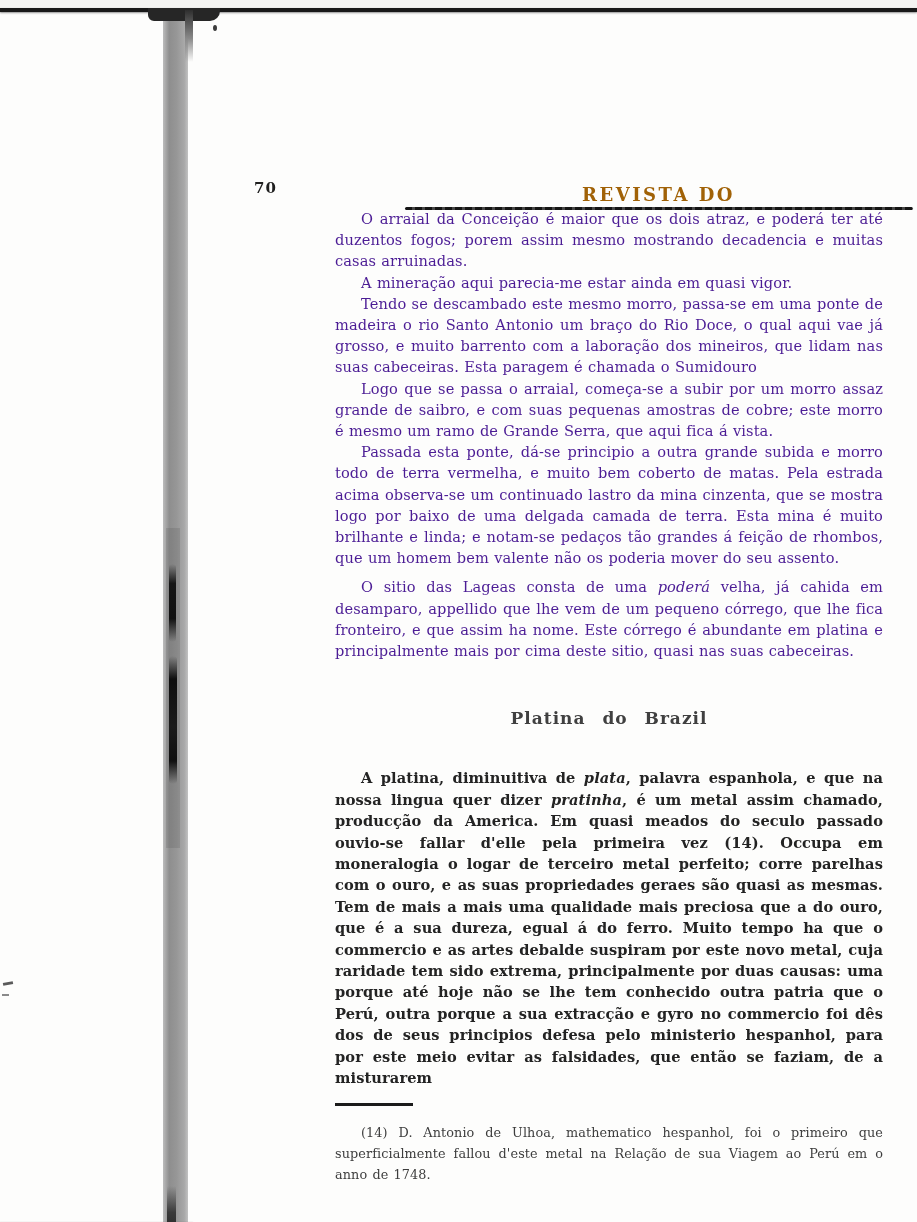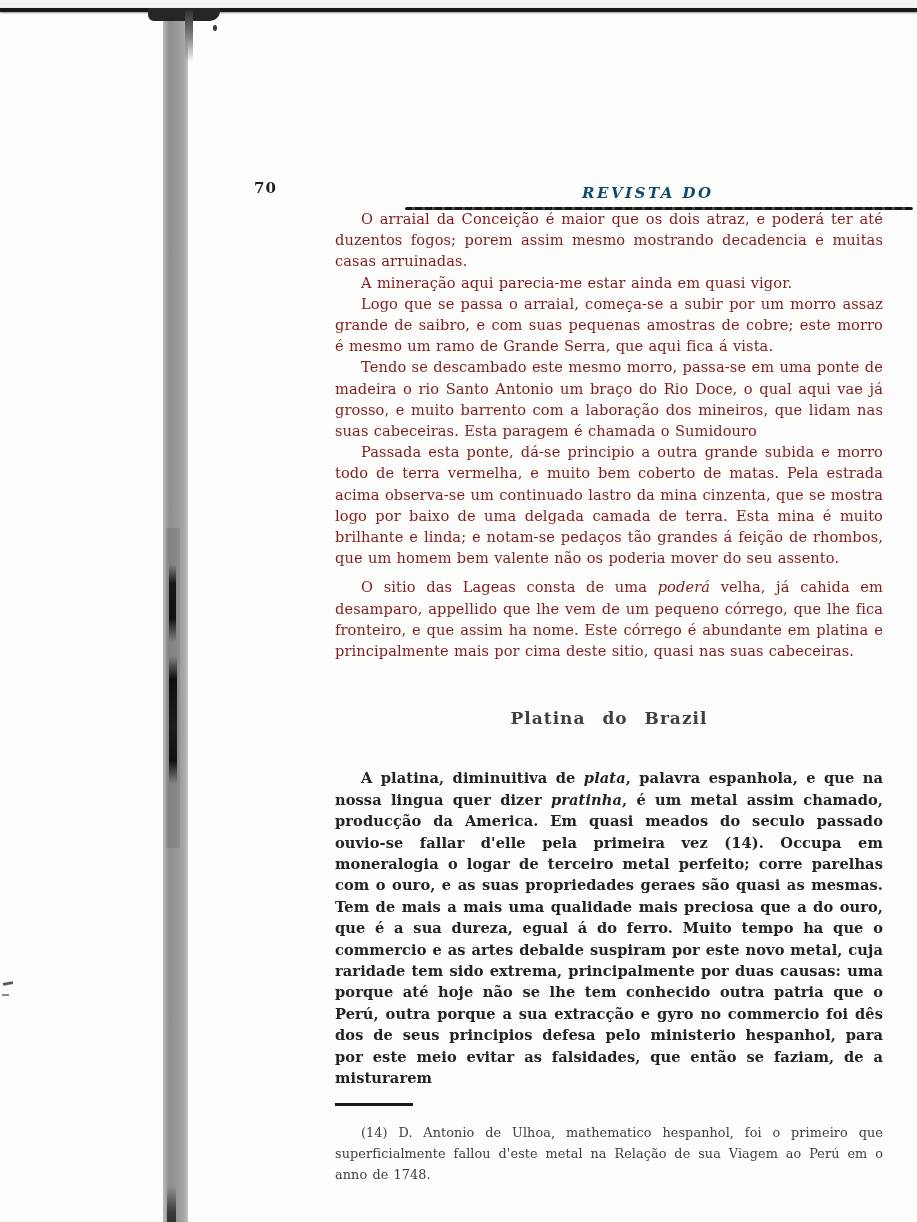--- a/index.html
+++ b/index.html
@@ -61,30 +61,30 @@
   .bottom-dash-2{position:absolute;left:233px;top:1217px;width:20px;height:3px;background:#7e7e7e;}
   .margin-mark-1{position:absolute;left:3px;top:974px;width:10px;height:3px;background:#5a5a5a;transform:rotate(-10deg);}
   .margin-mark-2{position:absolute;left:2px;top:986px;width:7px;height:2px;background:#8a8a8a;}
   
   .page-number{
     position:absolute;left:254px;top:171px;
     font-size:15px;font-weight:bold;color:#1f1f1f;letter-spacing:1px;
   }
   .running-header{
     position:absolute;left:582px;top:176px;
-    font-size:15px;font-weight:bold;color:#0c4a6e;letter-spacing:2.5px;font-style:italic;
+    font-size:18px;font-weight:bold;color:#a16207;letter-spacing:2.5px;
   }
   .header-rule{
     position:absolute;left:405px;top:199px;width:508px;height:2.5px;border-radius:2px;
     background:repeating-linear-gradient(90deg,#151515 0 7px,#474747 7px 10px);
   }
   
   .col-1{
     position:absolute;left:335px;top:200px;width:548px;
-    font-size:14.6px;line-height:21.2px;color:#7f1d1d;
+    font-size:14.6px;line-height:21.2px;color:#4c1d95;
     text-align:justify;word-spacing:0.5px;letter-spacing:0.1px;
   }
   .col-1 p, .col-2 p{margin:0;text-indent:26px;}
   .gap-before{margin-top:8px !important;}
   .col-2{
     position:absolute;left:335px;top:700px;width:548px;
     font-size:14.6px;line-height:21.4px;color:#232323;
     text-align:justify;word-spacing:0.5px;letter-spacing:0.1px;
   }
   .section-heading{
@@ -121,22 +121,22 @@
   <div class="margin-mark-1"></div>
   <div class="margin-mark-2"></div>
 
   <div class="page-number">70</div>
   <div class="running-header">REVISTA DO</div>
   <div class="header-rule"></div>
 
   <div class="col-1">
     <p>O arraial da Conceição é maior que os dois atraz, e poderá ter até duzentos fogos; porem assim mesmo mostrando decadencia e muitas casas arruinadas.</p>
     <p>A mineração aqui parecia-me estar ainda em quasi vigor.</p>
+    <p>Tendo se descambado este mesmo morro, passa-se em uma ponte de madeira o rio Santo Antonio um braço do Rio Doce, o qual aqui vae já grosso, e muito barrento com a laboração dos mineiros, que lidam nas suas cabeceiras. Esta paragem é chamada o Sumidouro</p>
     <p>Logo que se passa o arraial, começa-se a subir por um morro assaz grande de saibro, e com suas pequenas amostras de cobre; este morro é mesmo um ramo de Grande Serra, que aqui fica á vista.</p>
-    <p>Tendo se descambado este mesmo morro, passa-se em uma ponte de madeira o rio Santo Antonio um braço do Rio Doce, o qual aqui vae já grosso, e muito barrento com a laboração dos mineiros, que lidam nas suas cabeceiras. Esta paragem é chamada o Sumidouro</p>
     <p>Passada esta ponte, dá-se principio a outra grande subida e morro todo de terra vermelha, e muito bem coberto de matas. Pela estrada acima observa-se um continuado lastro da mina cinzenta, que se mostra logo por baixo de uma delgada camada de terra. Esta mina é muito brilhante e linda; e notam-se pedaços tão grandes á feição de rhombos, que um homem bem valente não os poderia mover do seu assento.</p>
     <p class="gap-before"><span>O sitio das Lageas consta de uma </span><i>poderá</i><span> velha, já cahida em desamparo, appellido que lhe vem de um pequeno córrego, que lhe fica fronteiro, e que assim ha nome. Este córrego é abundante em platina e principalmente mais por cima deste sitio, quasi nas suas cabeceiras.</span></p>
   </div>
 
   <div class="col-2">
     <h2 class="section-heading">Platina do Brazil</h2>
     <p class="first-after-heading"><span>A platina, diminuitiva de </span><i>plata</i><span>, palavra espanhola, e que na nossa lingua quer dizer </span><i>pratinha</i><span>, é um metal assim chamado, producção da America. Em quasi meados do seculo passado ouvio-se fallar d'elle pela primeira vez (14). Occupa em moneralogia o logar de terceiro metal perfeito; corre parelhas com o ouro, e as suas propriedades geraes são quasi as mesmas. Tem de mais a mais uma qualidade mais preciosa que a do ouro, que é a sua dureza, egual á do ferro. Muito tempo ha que o commercio e as artes debalde suspiram por este novo metal, cuja raridade tem sido extrema, principalmente por duas causas: uma porque até hoje não se lhe tem conhecido outra patria que o Perú, outra porque a sua extracção e gyro no commercio foi dês dos de seus principios defesa pelo ministerio hespanhol, para por este meio evitar as falsidades, que então se faziam, de a misturarem</span></p>
 
     <div class="footnote-block">
       <div class="fn-rule"></div>

